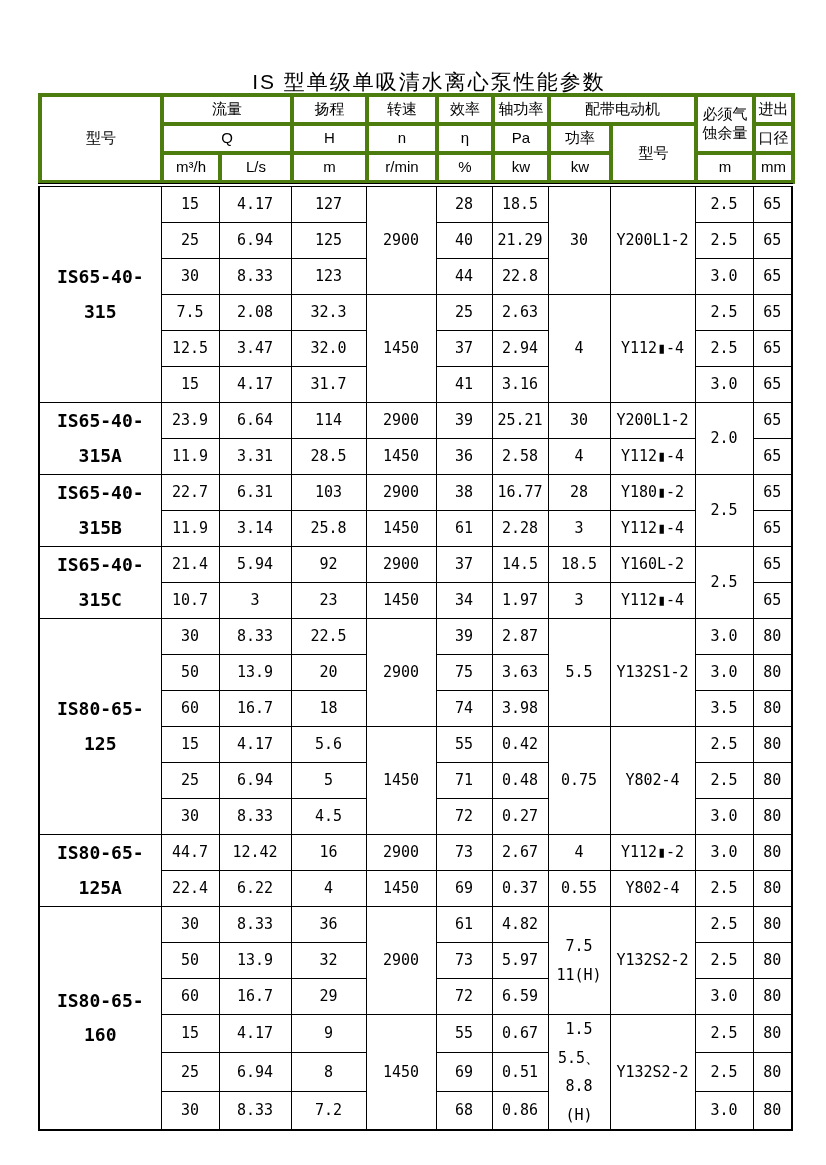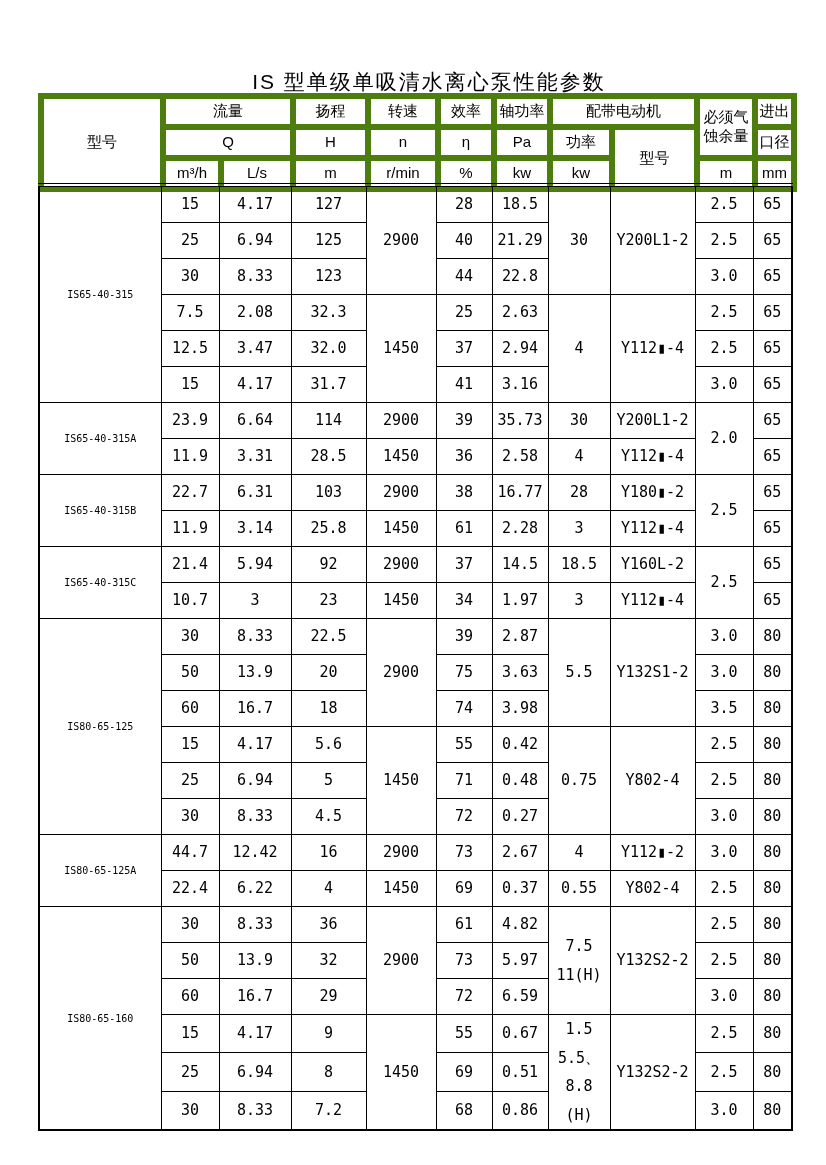--- a/index.html
+++ b/index.html
@@ -16,42 +16,42 @@
     margin: 16px;
   }
   table.tbl {
     position: absolute; left: 38px;
     width: 753px;
     border-collapse: collapse; table-layout: fixed;
     text-align: center;
   }
   .header-tbl { top: 93px; border: 2px solid #000; }
   .header-tbl td {
-    border: 6px solid #4d7c0f;
+    border: 4px solid #4d7c0f;
     height: 25px; padding: 0;
     font-size: 15px;
     white-space: pre-line;
     line-height: 1.25;
     overflow: hidden;
   }
   .body-tbl {
     top: 183px;
     border: 2px solid #000;
     border-top: 4px double #000;
   }
   .body-tbl td {
     border: 1px solid #000;
     height: 35px; padding: 0 2px;
     font-size: 15px;
     font-family: "DejaVu Sans Mono", monospace;
     white-space: pre-line;
     line-height: 1.9;
     overflow: hidden;
   }
-  .body-tbl td.model { font-size: 10px; letter-spacing: 0; }
+  .body-tbl td.model { font-size: 18px; letter-spacing: 0; font-weight: bold; }
 </style>
 </head>
 <body>
 
 <div>
 
   <h1 class="title">IS 型单级单吸清水离心泵性能参数</h1>
 
   <table class="tbl header-tbl">
     <colgroup>
@@ -180,21 +180,21 @@
           <td>3.0</td>
           <td>65</td>
         </tr>
         <tr>
           <td rowspan="2" class="model">IS65-40-315A</td>
           <td>23.9</td>
           <td>6.64</td>
           <td>114</td>
           <td>2900</td>
           <td>39</td>
-          <td>35.73</td>
+          <td>25.21</td>
           <td>30</td>
           <td>Y200L1-2</td>
           <td rowspan="2">2.0</td>
           <td>65</td>
         </tr>
         <tr>
           <td>11.9</td>
           <td>3.31</td>
           <td>28.5</td>
           <td>1450</td>

